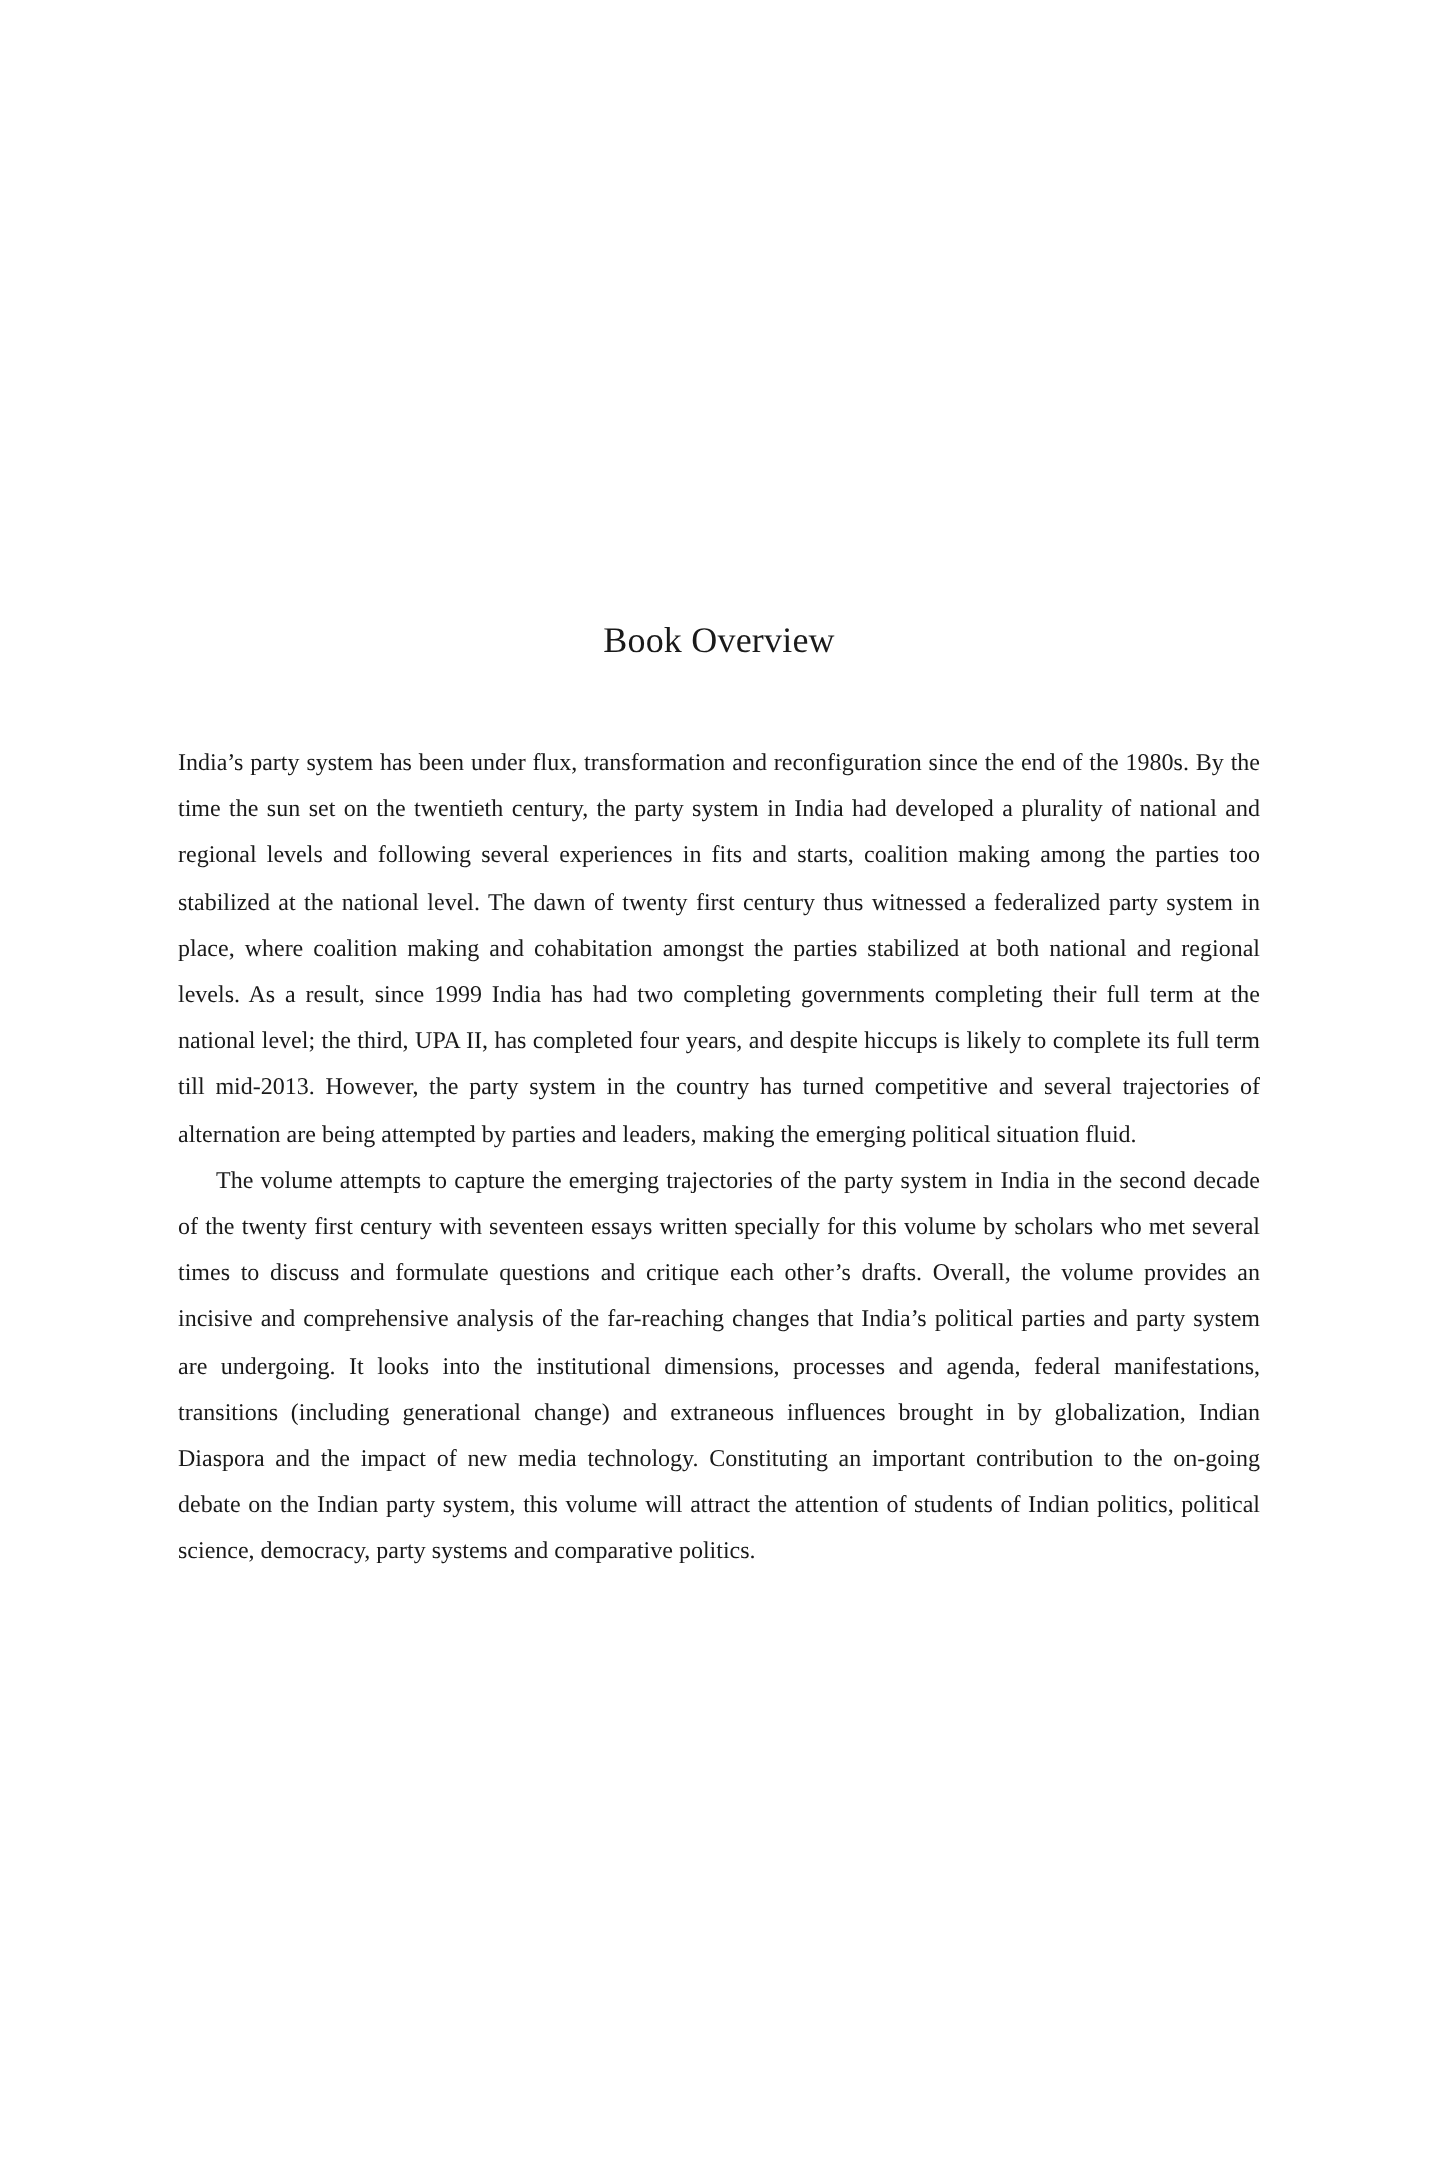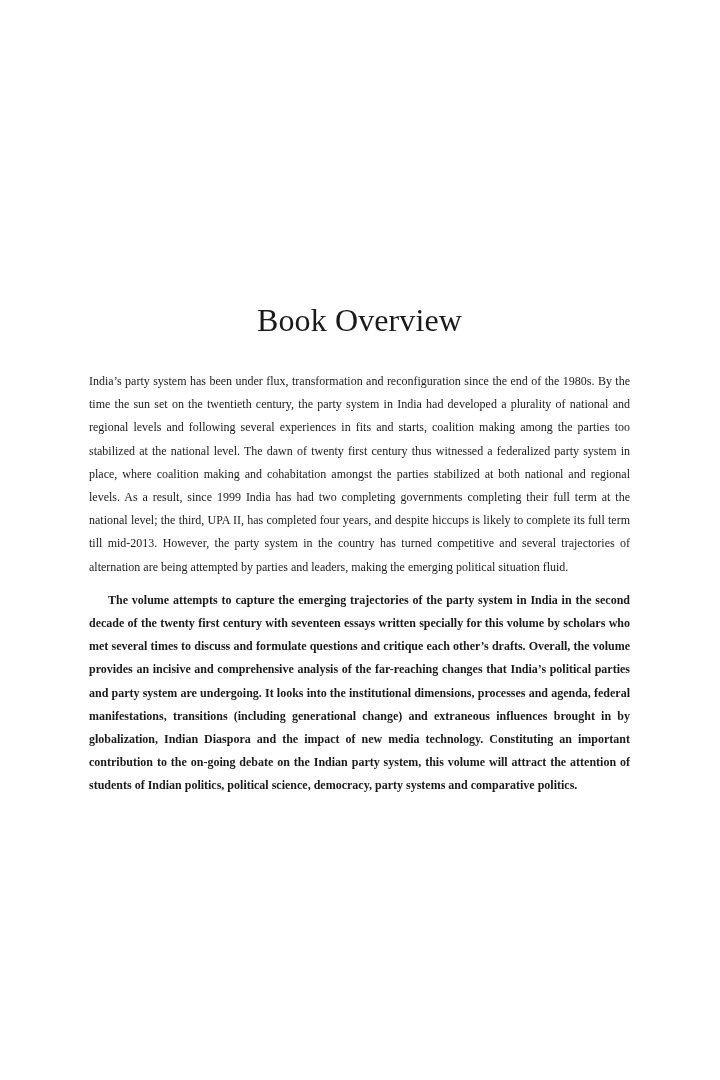--- a/index.html
+++ b/index.html
@@ -16,37 +16,35 @@
       font-family: "Liberation Serif", "DejaVu Serif", serif;
     }
     .page {
       position: absolute;
       left: 89px;
       top: 300px;
       width: 541px;
     }
     .title {
       text-align: center;
-      font-size: 32px;
+      font-size: 18px;
       font-weight: normal;
       margin: 0 0 30px 0;
       line-height: 40px;
       letter-spacing: 0.1px;
     }
     .para {
       margin: 0;
       font-size: 12px;
       line-height: 23.2px;
       text-align: justify;
       hyphens: none;
     }
     .para + .para {
-      margin-top: 10px;
       text-indent: 19px;
-      font-weight: bold;
     }
   </style>
 </head>
 <body>
 
 <div class="page">
   <h1 class="title">Book Overview</h1>
   <p class="para">India’s party system has been under flux, transformation and reconfiguration since the end of the 1980s. By the time the sun set on the twentieth century, the party system in India had developed a plurality of national and regional levels and following several experiences in fits and starts, coalition making among the parties too stabilized at the national level. The dawn of twenty first century thus witnessed a federalized party system in place, where coalition making and cohabitation amongst the parties stabilized at both national and regional levels. As a result, since 1999 India has had two completing governments completing their full term at the national level; the third, UPA II, has completed four years, and despite hiccups is likely to complete its full term till mid-2013. However, the party system in the country has turned competitive and several trajectories of alternation are being attempted by parties and leaders, making the emerging political situation fluid.</p>
   <p class="para">The volume attempts to capture the emerging trajectories of the party system in India in the second decade of the twenty first century with seventeen essays written specially for this volume by scholars who met several times to discuss and formulate questions and critique each other’s drafts. Overall, the volume provides an incisive and comprehensive analysis of the far-reaching changes that India’s political parties and party system are undergoing. It looks into the institutional dimensions, processes and agenda, federal manifestations, transitions (including generational change) and extraneous influences brought in by globalization, Indian Diaspora and the impact of new media technology. Constituting an important contribution to the on-going debate on the Indian party system, this volume will attract the attention of students of Indian politics, political science, democracy, party systems and comparative politics.</p>
 </div>

